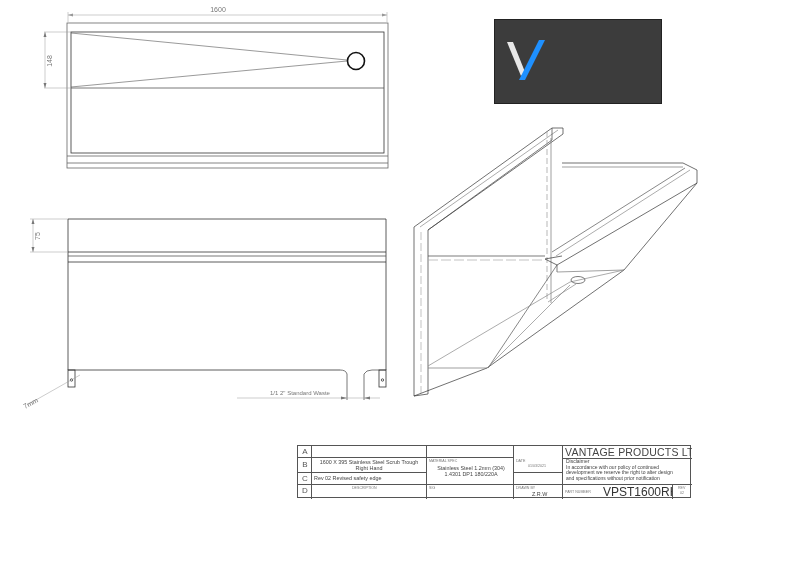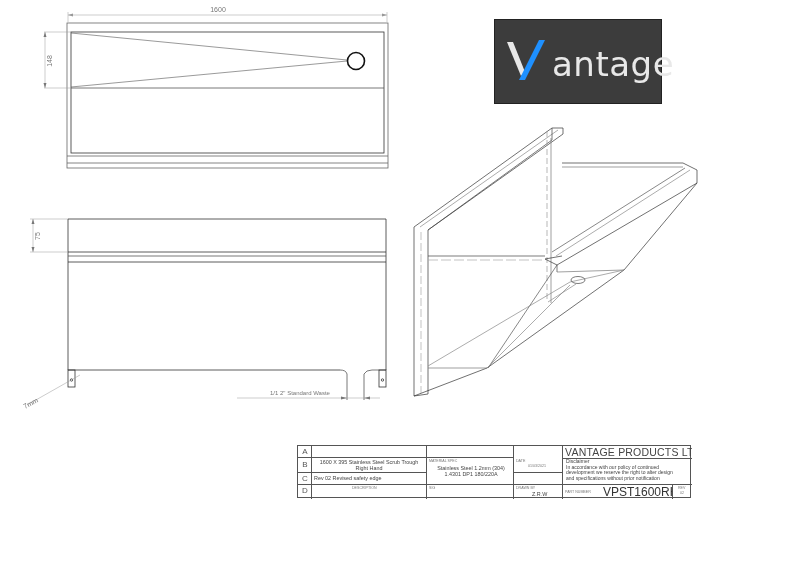--- a/index.html
+++ b/index.html
@@ -116,21 +116,20 @@
   <text class="dim" x="0" y="0" transform="translate(40,236) rotate(-90)" text-anchor="middle">75</text>
   <text class="dim" x="300" y="395" text-anchor="middle" style="font-size:6px">1/1 2" Standard Waste</text>
   <text class="dim" x="0" y="0" transform="translate(25,409) rotate(-28)">7mm</text>
 </svg>
 
 <div class="logo">
   <svg width="168" height="85" style="position:absolute;left:0;top:0">
     <polygon points="12,22 18,22 30,52 26,56" fill="#e8e8e8"></polygon>
     <polygon points="24,60 30,60 50,20 44,20" fill="#1e90ff"></polygon>
   </svg>
-  <span class="logo-text">antage</span>
 </div>
 
 <div class="tb">
 
   <div class="cell" style="left:0;top:0;width:14px;height:53px;border-right:1px solid #555;"></div>
   <div class="cell" style="left:128px;top:0;width:1px;height:53px;background:#555;"></div>
   <div class="cell" style="left:215px;top:0;width:1px;height:53px;background:#555;"></div>
   <div class="cell" style="left:264px;top:0;width:1px;height:53px;background:#555;"></div>
 
   <div class="cell" style="left:0;top:11px;width:215px;height:1px;background:#555;"></div>

